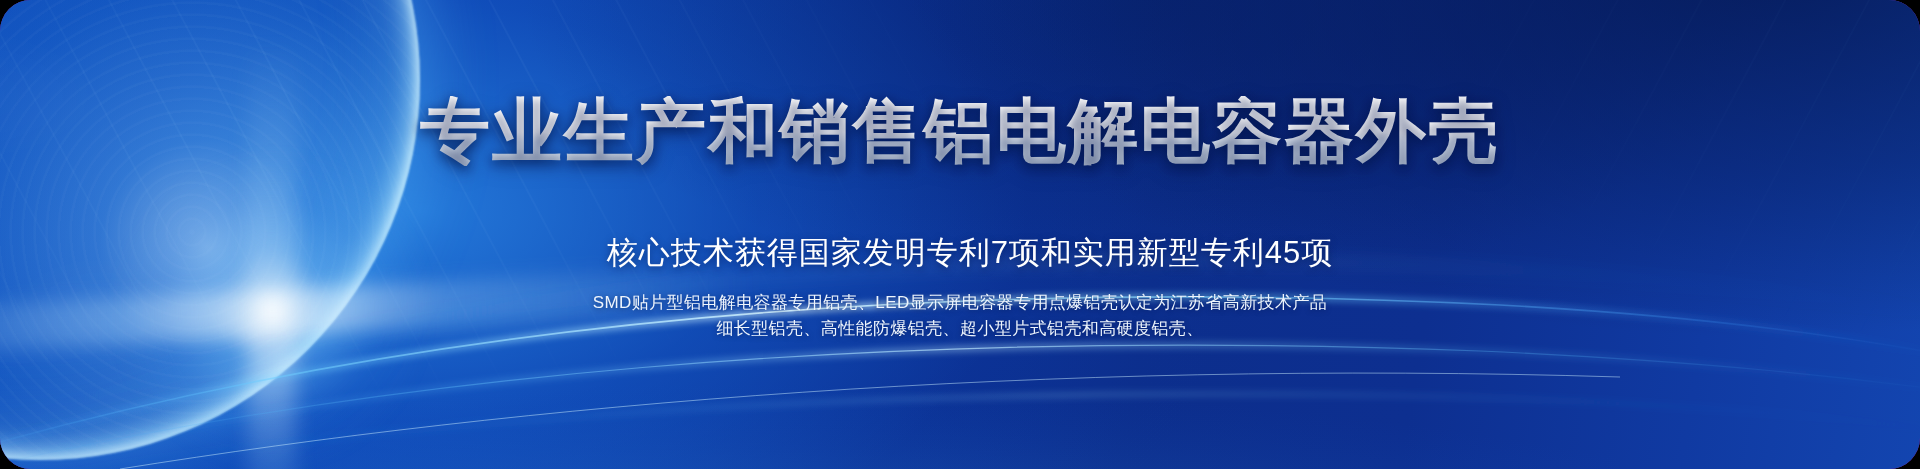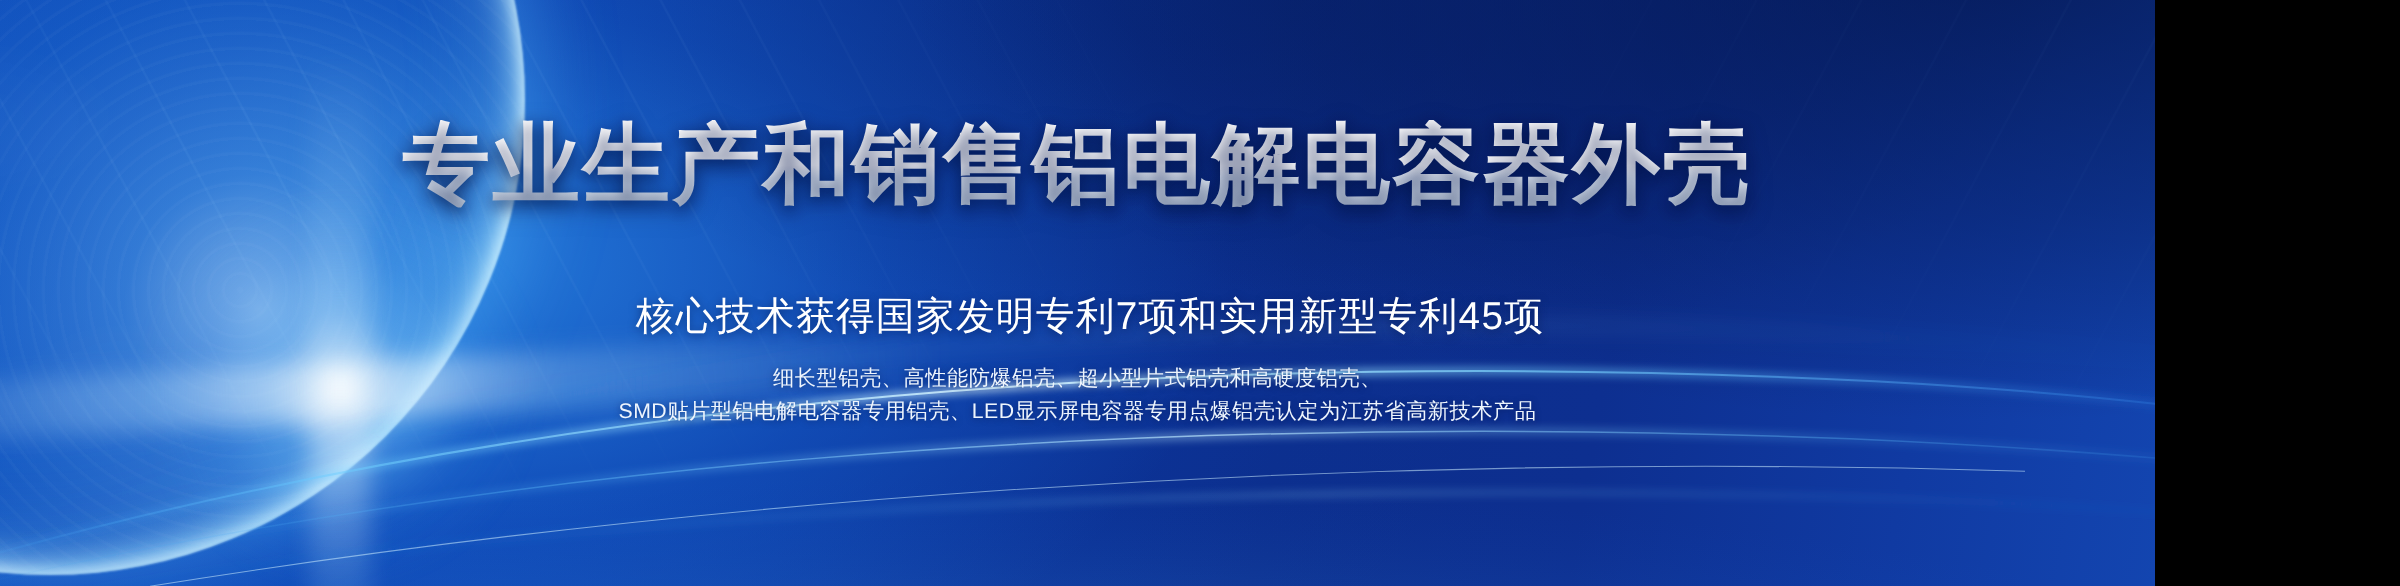--- a/index.html
+++ b/index.html
@@ -2,25 +2,26 @@
 <html><head>
 <meta charset="utf-8">
 <style>
   html, body {
     margin: 0;
     padding: 0;
     background: #000;
   }
   #banner {
     position: relative;
-    width: 1724px;
+    width: 1920px;
     height: 469px;
     overflow: hidden;
     font-family: "Liberation Sans", "DejaVu Sans", sans-serif;
     background: #a21caf;
+    border-radius: 31px;
   }
 
   
   .bg-base {
     position: absolute;
     inset: 0;
     background:
       radial-gradient(ellipse 1100px 700px at 22% 45%,
           rgba(40,130,225,0.85) 0%,
           rgba(22,92,200,0.55) 30%,
@@ -304,18 +305,18 @@
     <path d="M 120 260 C 520 196, 1040 150, 1620 168" fill="none" stroke="#cdeeff" stroke-width="0.9" opacity="0.55"></path>
   </svg>
 
   <div class="content">
 
     <div class="title">专业生产和销售铝电解电容器外壳</div>
 
     <div class="subtitle">核心技术获得国家发明专利7项和实用新型专利45项</div>
 
     <div class="desc">
+      <span class="line">SMD贴片型铝电解电容器专用铝壳、LED显示屏电容器专用点爆铝壳认定为江苏省高新技术产品</span>
       <span class="line">细长型铝壳、高性能防爆铝壳、超小型片式铝壳和高硬度铝壳、</span>
-      <span class="line">SMD贴片型铝电解电容器专用铝壳、LED显示屏电容器专用点爆铝壳认定为江苏省高新技术产品</span>
     </div>
 
   </div>
 </div>
 
 </body></html>

